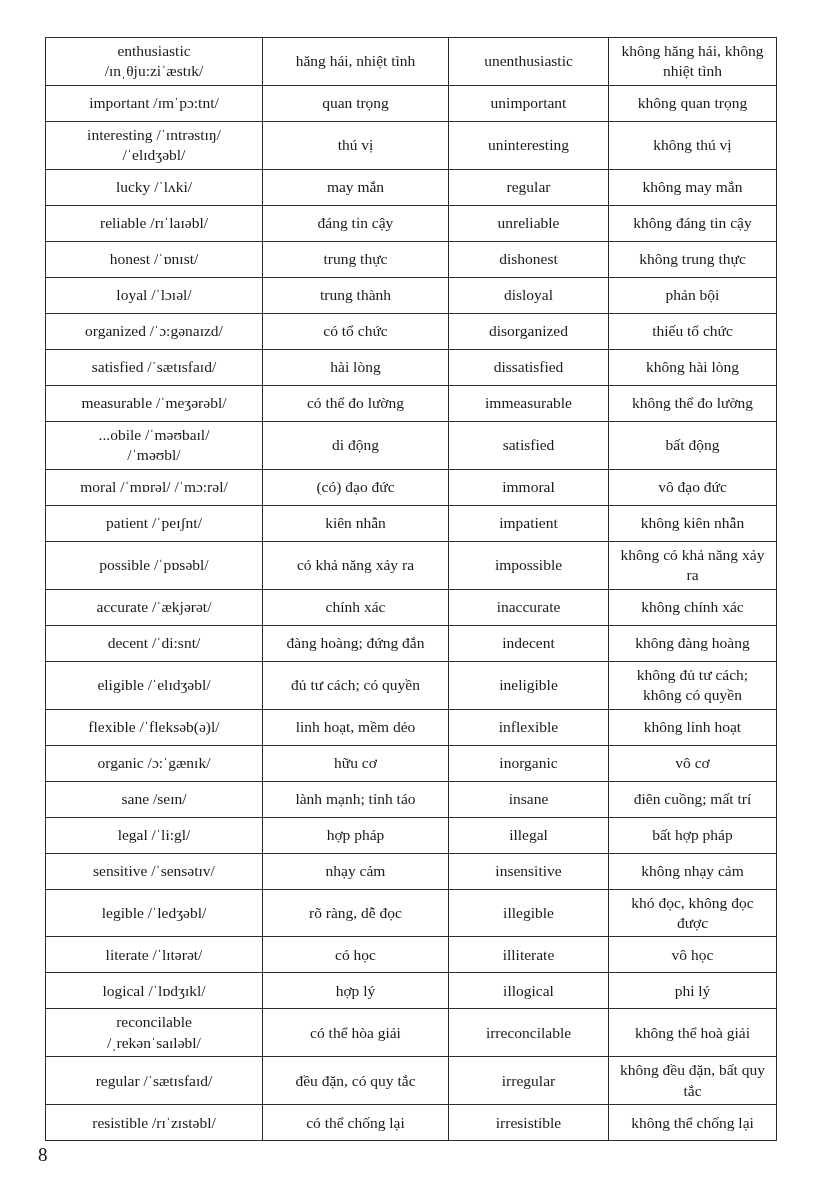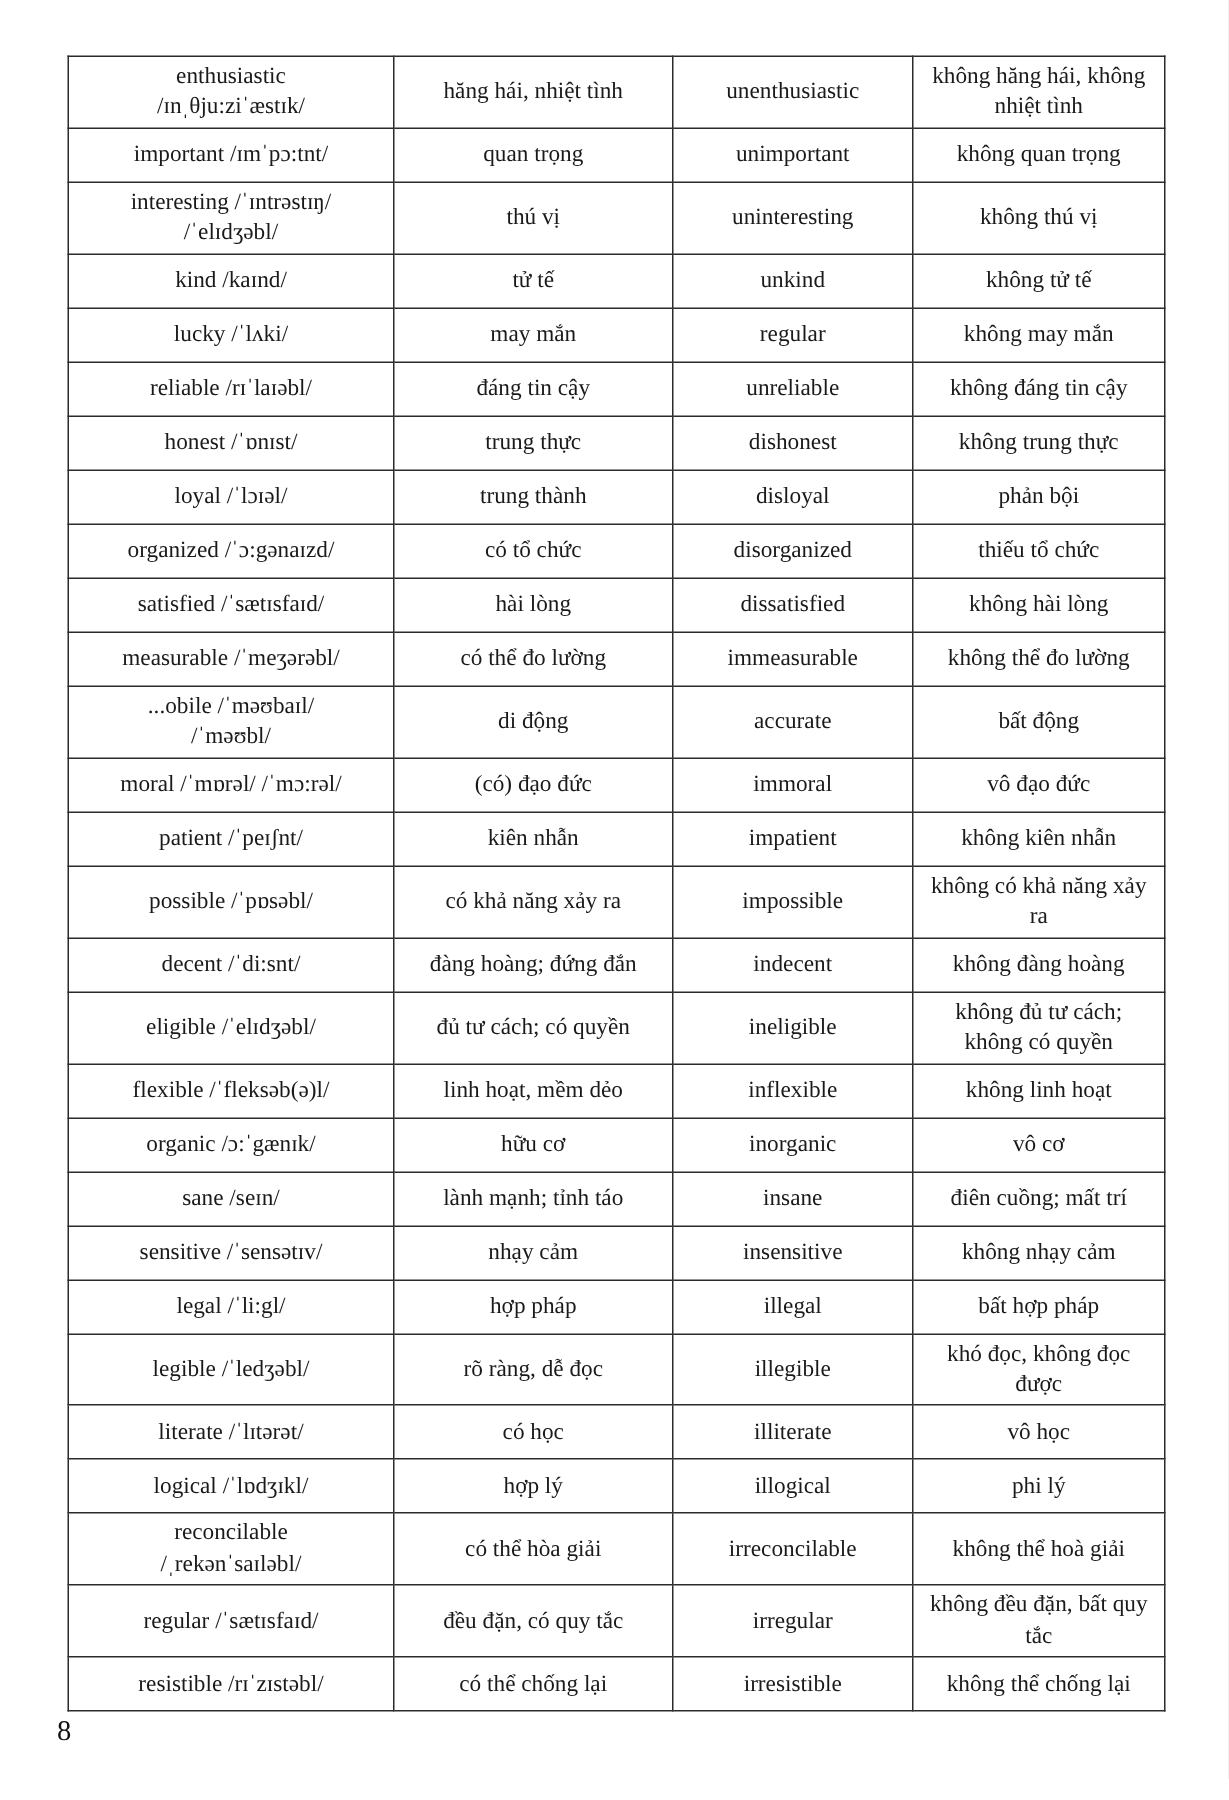--- a/index.html
+++ b/index.html
@@ -82,28 +82,20 @@
   <tr>
     <td class="word-cell">
             <div>interesting /ˈɪntrəstɪŋ/</div>
             <div>/ˈelɪdʒəbl/</div>
           </td>
     <td>thú vị</td>
     <td>uninteresting</td>
     <td>không thú vị</td>
   </tr>
 
-  <tr>
-    <td class="word-cell">
-            <div>kind /kaɪnd/</div>
-          </td>
-    <td>tử tế</td>
-    <td>unkind</td>
-    <td>không tử tế</td>
-  </tr>
 
   <tr>
     <td class="word-cell">
             <div>lucky /ˈlʌki/</div>
           </td>
     <td>may mắn</td>
     <td>regular</td>
     <td>không may mắn</td>
   </tr>
 
@@ -160,21 +152,21 @@
     <td>immeasurable</td>
     <td>không thể đo lường</td>
   </tr>
 
   <tr>
     <td class="word-cell">
             <div>...obile /ˈməʊbaɪl/</div>
             <div>/ˈməʊbl/</div>
           </td>
     <td>di động</td>
-    <td>accurate</td>
+    <td>satisfied</td>
     <td>bất động</td>
   </tr>
 
   <tr>
     <td class="word-cell">
             <div>moral /ˈmɒrəl/ /ˈmɔ:rəl/</div>
           </td>
     <td>(có) đạo đức</td>
     <td>immoral</td>
     <td>vô đạo đức</td>
@@ -192,20 +184,28 @@
 
   <tr>
     <td class="word-cell">
             <div>possible /ˈpɒsəbl/</div>
           </td>
     <td>có khả năng xảy ra</td>
     <td>impossible</td>
     <td>không có khả năng xảy ra</td>
   </tr>
 
+  <tr>
+    <td class="word-cell">
+            <div>accurate /ˈækjərət/</div>
+          </td>
+    <td>chính xác</td>
+    <td>inaccurate</td>
+    <td>không chính xác</td>
+  </tr>
 
   <tr>
     <td class="word-cell">
             <div>decent /ˈdi:snt/</div>
           </td>
     <td>đàng hoàng; đứng đắn</td>
     <td>indecent</td>
     <td>không đàng hoàng</td>
   </tr>
 
@@ -240,38 +240,38 @@
     <td class="word-cell">
             <div>sane /seɪn/</div>
           </td>
     <td>lành mạnh; tỉnh táo</td>
     <td>insane</td>
     <td>điên cuồng; mất trí</td>
   </tr>
 
   <tr>
     <td class="word-cell">
+            <div>legal /ˈli:gl/</div>
+          </td>
+    <td>hợp pháp</td>
+    <td>illegal</td>
+    <td>bất hợp pháp</td>
+  </tr>
+
+  <tr>
+    <td class="word-cell">
             <div>sensitive /ˈsensətɪv/</div>
           </td>
     <td>nhạy cảm</td>
     <td>insensitive</td>
     <td>không nhạy cảm</td>
   </tr>
 
   <tr>
     <td class="word-cell">
-            <div>legal /ˈli:gl/</div>
-          </td>
-    <td>hợp pháp</td>
-    <td>illegal</td>
-    <td>bất hợp pháp</td>
-  </tr>
-
-  <tr>
-    <td class="word-cell">
             <div>legible /ˈledʒəbl/</div>
           </td>
     <td>rõ ràng, dễ đọc</td>
     <td>illegible</td>
     <td>khó đọc, không đọc được</td>
   </tr>
 
   <tr>
     <td class="word-cell">
             <div>literate /ˈlɪtərət/</div>

